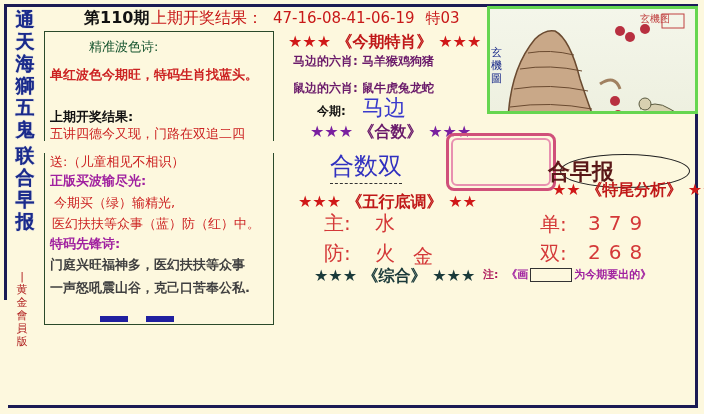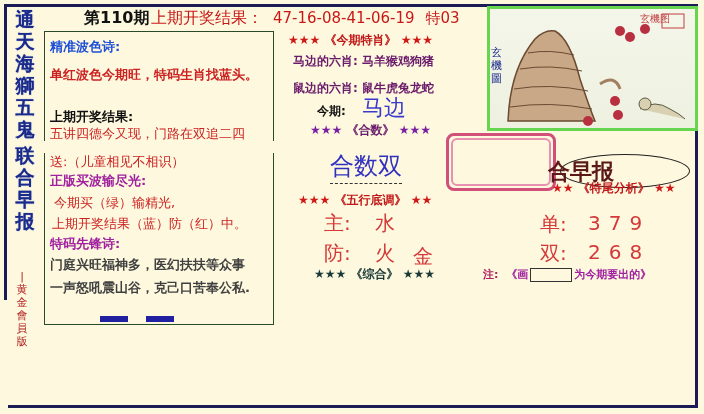--- a/index.html
+++ b/index.html
@@ -14,32 +14,32 @@
                  text-shadow:0 0 1px #6070c0; }
   .vtitle .gap { height:4px; }
   .vsub { position:absolute; left:15px; top:270px; width:14px; display:flex; flex-direction:column; align-items:center; }
   .vsub span { display:block; font-size:11px; color:#b02020; line-height:13px; height:13px; font-family:"DejaVu Sans", sans-serif; }
   .issue { position:absolute; left:84px; top:8px; font-size:16px; color:#111; font-family:"DejaVu Sans", sans-serif;font-weight:bold; }
   .result-label { position:absolute; left:151px; top:8px; font-size:16px; color:#c81818; font-family:"DejaVu Sans", sans-serif; }
   .result-nums { position:absolute; left:273px; top:9px; font-size:15px; color:#c81818; font-family:"DejaVu Sans", sans-serif; letter-spacing:0px; }
   .poem-box { position:absolute; left:44px; top:31px; width:230px; height:294px; border:1px solid #2a4a2a; box-sizing:border-box; }
   .poem-line { position:absolute; left:50px; font-size:13px; white-space:nowrap; font-family:"DejaVu Sans", sans-serif; }
   .red { color:#cc2222; }
-  .dred { color:#1d4ed8; font-weight:bold; }
+  .dred { color:#14532d; font-weight:normal;margin-left:39px; }
   .black { color:#111; font-weight:bold; }
   .purple { color:#a020a0; font-weight:bold; }
   .blue { color:#404040; font-weight:bold; }
-  .mid-stars { position:absolute; font-size:12px; font-weight:bold; font-family:"DejaVu Sans", sans-serif; white-space:nowrap; }
+  .mid-stars { position:absolute; font-size:16px; font-weight:bold; font-family:"DejaVu Sans", sans-serif; white-space:nowrap; }
   .mid-line { position:absolute; font-size:12px; font-weight:bold; font-family:"DejaVu Sans", sans-serif; white-space:nowrap; color:#6a1a6a; }
   .big-blue { position:absolute; font-size:22px; color:#3a3acc; font-family:"DejaVu Sans", sans-serif; }
   .heshu { position:absolute; left:330px; top:150px; font-size:24px; color:#3030c0; font-family:Liberation Serif, serif;
            border-bottom:1px dashed #333; padding-bottom:1px; }
   .wx { position:absolute; font-size:20px; color:#d43838; font-family:"DejaVu Sans", sans-serif; }
   .dansh { position:absolute; font-size:20px; color:#d43838; font-family:"DejaVu Sans", sans-serif; letter-spacing:8px; }
-  .pic { position:absolute; left:487px; top:6px; width:211px; height:125px; border:3px solid #66d650; box-sizing:border-box;
+  .pic { position:absolute; left:487px; top:6px; width:211px; height:108px; border:3px solid #66d650; box-sizing:border-box;
          background:linear-gradient(180deg,#f4f6ea 0%,#eef0e0 100%); overflow:hidden; }
   .pink-box { position:absolute; left:446px; top:133px; width:110px; height:58px; border:3px solid #d0507a; border-radius:8px; box-sizing:border-box; }
   .pink-box2 { position:absolute; left:451px; top:138px; width:100px; height:48px; border:2px solid #e890b0; border-radius:6px; box-sizing:border-box; }
   .zaobao { position:absolute; left:548px; top:157px; font-size:22px; font-weight:bold; color:#5a1818; font-family:"DejaVu Sans", sans-serif; }
   .zaobao-ellipse { position:absolute; left:560px; top:154px; width:130px; height:34px; border:1px solid #222; border-radius:50%; box-sizing:border-box; }
   .note { position:absolute; left:483px; top:267px; font-size:11px; font-weight:bold; color:#a020a0; font-family:"DejaVu Sans", sans-serif; white-space:nowrap; }
   .note .box { display:inline-block; width:40px; height:12px; border:1px solid #333; vertical-align:middle; background:#fdf8de; margin:0 2px; }
   .note-label { color:#b02060; }
   .star { color:#d01818; }
 </style>
@@ -80,21 +80,21 @@
 
 <div class="poem-box"></div>
 <div class="poem-line dred" style="top:38px;">精准波色诗:</div>
 <div class="poem-line red" style="top:66px; font-weight:bold;">单红波色今期旺，特码生肖找蓝头。</div>
 <div class="poem-line black" style="top:108px;">上期开奖结果:</div>
 <div class="poem-line red" style="top:125px;">五讲四德今又现，门路在双追二四</div>
 <div style="position:absolute; left:44px; top:141px; width:230px; height:12px; background:#fdf8de;"></div>
 <div class="poem-line red" style="top:153px;">送:（儿童相见不相识）</div>
 <div class="poem-line purple" style="top:172px;">正版买波输尽光:</div>
 <div class="poem-line red" style="top:194px; left:54px;">今期买（绿）输精光,</div>
-<div class="poem-line red" style="top:215px; left:52px;">上期开奖结果（蓝）防（红）中。</div>
+<div class="poem-line red" style="top:215px; left:52px;">医幻扶扶等众事（蓝）防（红）中。</div>
 <div class="poem-line purple" style="top:235px;">特码先锋诗:</div>
 <div class="poem-line blue" style="top:256px;">门庭兴旺福神多，医幻扶扶等众事</div>
 <div class="poem-line blue" style="top:279px;">一声怒吼震山谷，克己口苦奉公私.</div>
 <div style="position:absolute; left:100px; top:316px; width:100px; height:8px; display:flex; gap:18px;">
   <div style="width:28px; height:6px; background:#2020a0;"></div>
   <div style="width:28px; height:6px; background:#2020a0;"></div>
 </div>
 
 <div class="mid-stars" style="left:288px; top:32px;">
   <span class="star">★★★</span>

